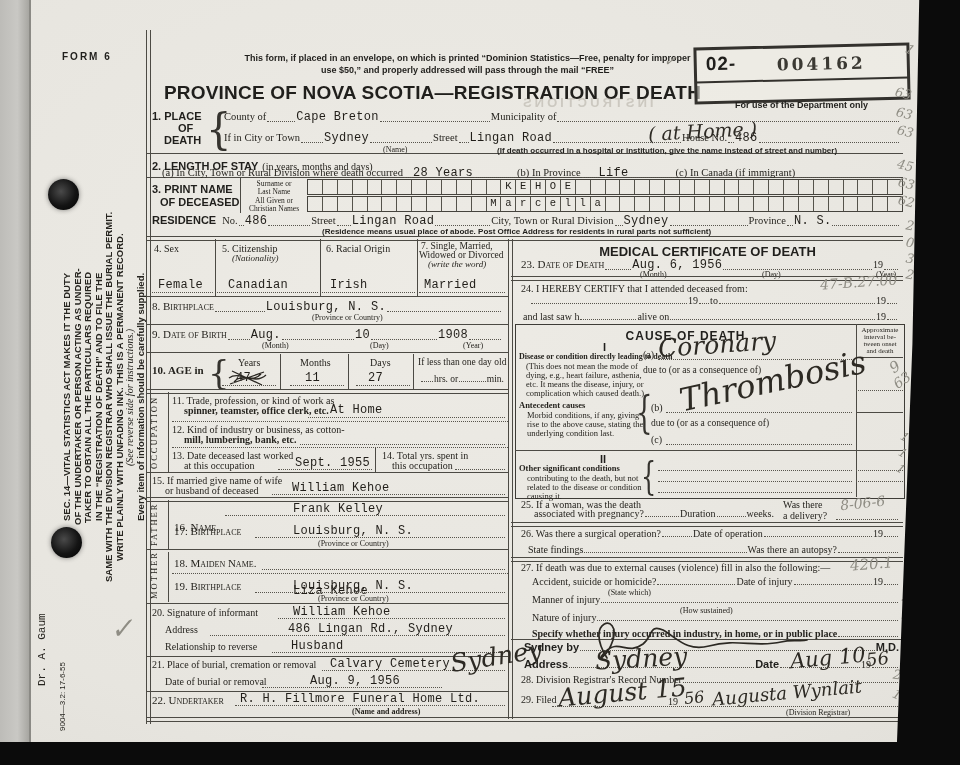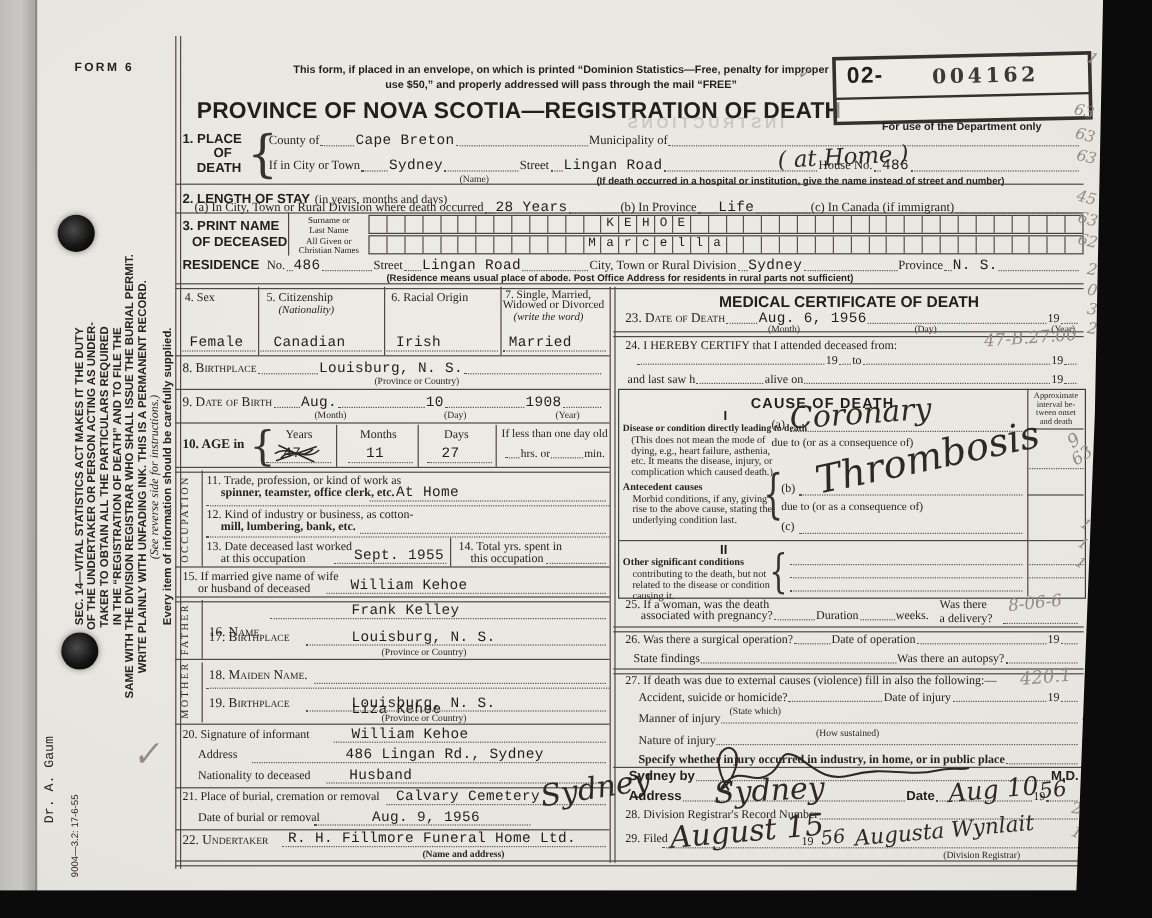--- a/index.html
+++ b/index.html
@@ -380,21 +380,21 @@
   <div class="hrdot" style="left:255px;top:592px;width:250px;"></div>
   <div class="abs ser f8" style="left:318px;top:594px;">(Province or Country)</div>
   <div class="hr" style="left:146px;top:603px;width:362px;"></div>
 
   <div class="abs ser f10" style="left:152px;top:607px;">20. Signature of informant</div>
   <div class="abs ty" style="left:293px;top:605px;">William Kehoe</div>
   <div class="hrdot" style="left:278px;top:618px;width:227px;"></div>
   <div class="abs ser f10" style="left:165px;top:624px;">Address</div>
   <div class="abs ty" style="left:288px;top:622px;">486 Lingan Rd., Sydney</div>
   <div class="hrdot" style="left:210px;top:635px;width:295px;"></div>
-  <div class="abs ser f10" style="left:165px;top:641px;">Nationality to deceased</div>
+  <div class="abs ser f10" style="left:165px;top:641px;">Relationship to reverse</div>
   <div class="abs ty" style="left:291px;top:639px;">Husband</div>
   <div class="hrdot" style="left:272px;top:652px;width:233px;"></div>
   <div class="hr" style="left:146px;top:656px;width:362px;"></div>
 
   <div class="abs ser f10" style="left:152px;top:659px;">21. Place of burial, cremation or removal</div>
   <div class="abs ty" style="left:330px;top:657px;">Calvary Cemetery</div>
   <div class="hrdot" style="left:322px;top:670px;width:183px;"></div>
   <div class="abs hand" style="left:450px;top:642px;font-size:25px;transform:rotate(-9deg);">Sydney</div>
   <div class="abs ser f10" style="left:165px;top:676px;">Date of burial or removal</div>
   <div class="abs ty" style="left:310px;top:674px;">Aug. 9, 1956</div>

